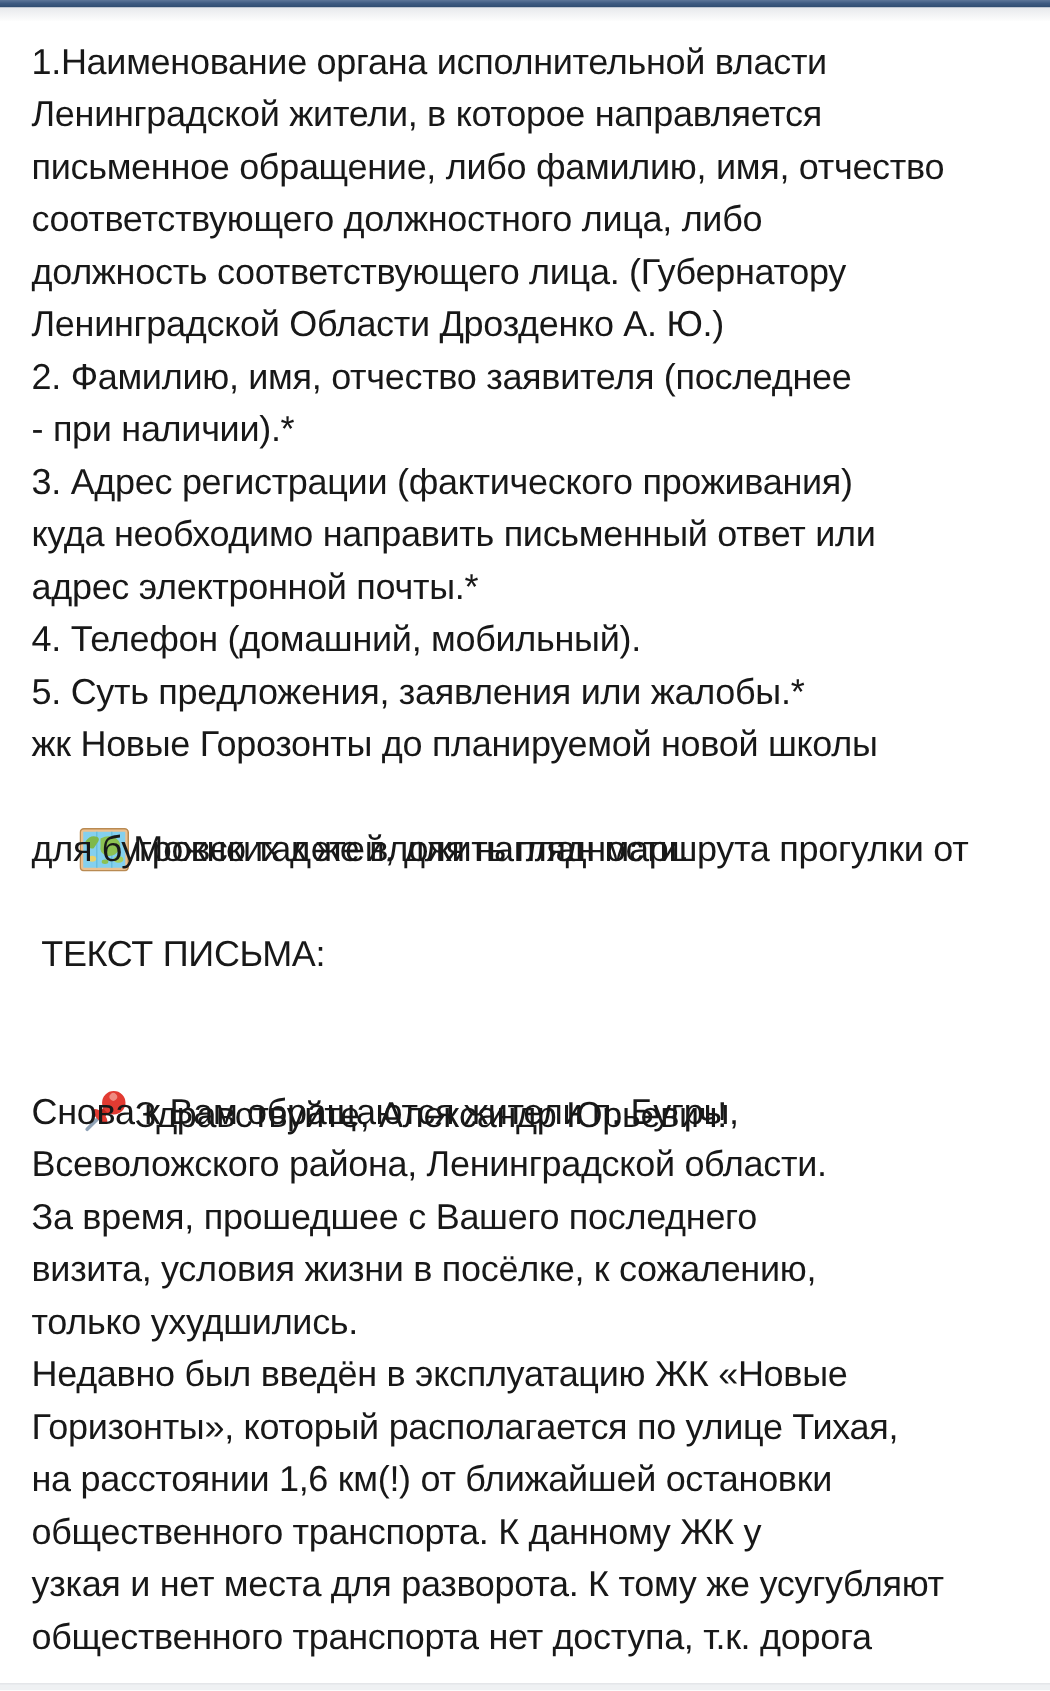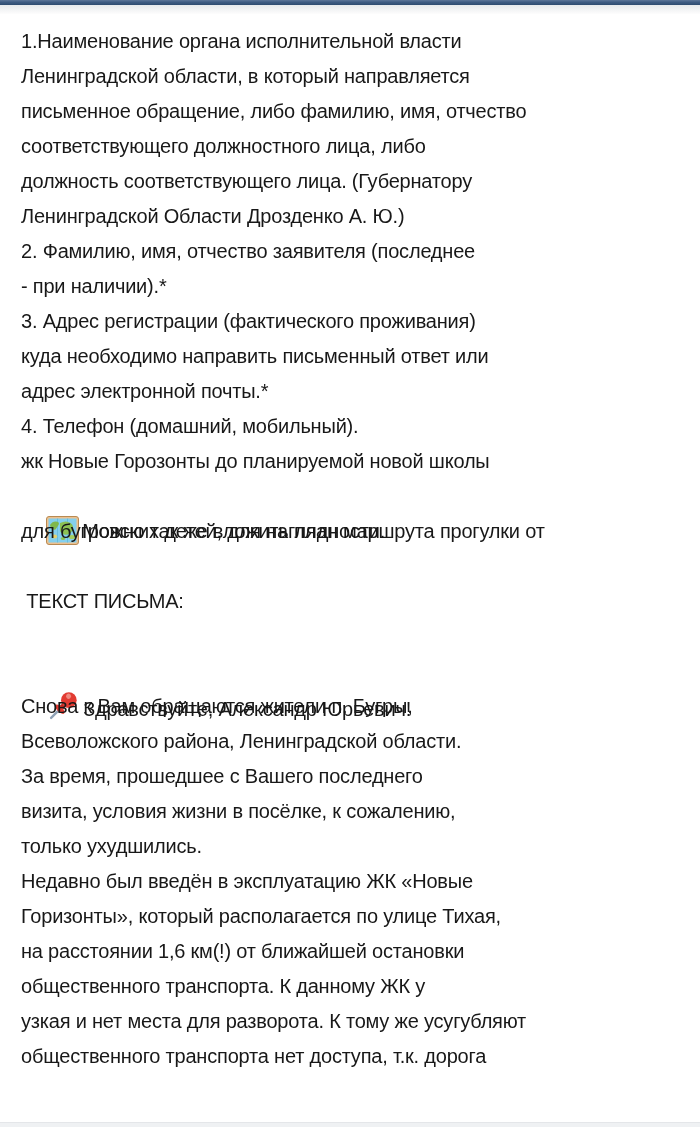--- a/index.html
+++ b/index.html
@@ -14,21 +14,21 @@
     height: 5px;
     background: linear-gradient(180deg, #5d7699 0%, #3e5b82 45%, #365378 75%, #2d4a6f 100%);
   }
   .top-shadow {
     height: 9px;
     background: linear-gradient(180deg, #e7e9ec 0%, #fdfdfd 100%);
   }
   .content {
     padding: 10px 16px 0 21px;
     color: #181818;
-    font-size: 20px;
+    font-size: 24px;
     letter-spacing: -0.2px;
   }
   .line {
     height: 35px;
     line-height: 35px;
     white-space: pre;
     overflow: visible;
   }
   .emoji {
     display: inline-block;
@@ -47,31 +47,32 @@
 </head>
 <body>
 
 <div class="top-bar"></div>
 <div class="top-shadow"></div>
 
 <div class="content">
 
   <div>
     <div class="line">1.Наименование органа исполнительной власти</div>
-    <div class="line">Ленинградской области, в который направляется</div>
+    <div class="line">Ленинградской жители, в которое направляется</div>
     <div class="line">письменное обращение, либо фамилию, имя, отчество</div>
     <div class="line">соответствующего должностного лица, либо</div>
     <div class="line">должность соответствующего лица. (Губернатору</div>
     <div class="line">Ленинградской Области Дрозденко А. Ю.)</div>
     <div class="line">2. Фамилию, имя, отчество заявителя (последнее</div>
     <div class="line">- при наличии).*</div>
     <div class="line">3. Адрес регистрации (фактического проживания)</div>
     <div class="line">куда необходимо направить письменный ответ или</div>
     <div class="line">адрес электронной почты.*</div>
     <div class="line">4. Телефон (домашний, мобильный).</div>
+    <div class="line">5. Суть предложения, заявления или жалобы.*</div>
 
     <div class="line">жк Новые Горозонты до планируемой новой школы</div>
     <div class="line">
       <svg class="emoji" width="33" height="29" viewBox="0 0 33 29" aria-hidden="true">
         <rect x="0.5" y="0.5" width="32" height="28" rx="2.5" fill="#ecc190" stroke="#b98a52"></rect>
         <rect x="2.5" y="2.5" width="28" height="24" fill="#84d0ee"></rect>
         <line x1="11.5" y1="2.5" x2="11.5" y2="26.5" stroke="#69bede" stroke-width="1"></line>
         <line x1="21.5" y1="2.5" x2="21.5" y2="26.5" stroke="#69bede" stroke-width="1"></line>
         <path d="M4 9 q3 -4.5 7.5 -3.2 q2.2 1 1 3.2 l-3 4.5 q-4.5 1 -5.5 -4.5 z" fill="#7fb84a"></path>
         <path d="M14 7 q6 -3 10.5 0 q4 3 2 7.5 q-3 5 -8.5 4 q-5 -2 -4 -6.5 z" fill="#8cc152"></path>

